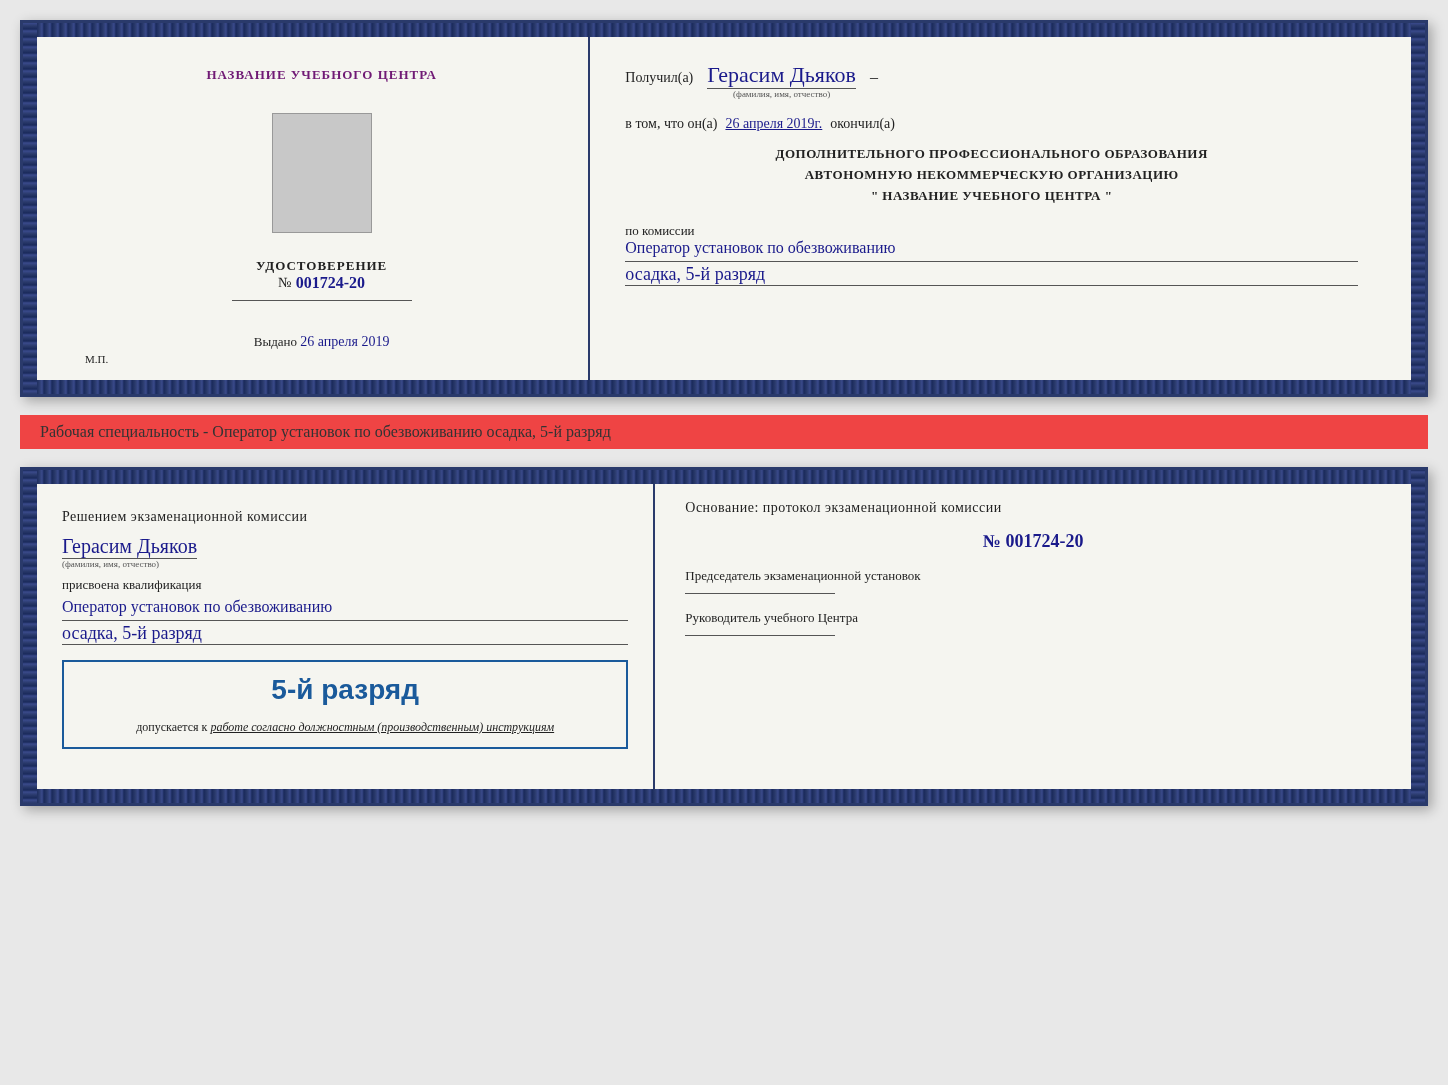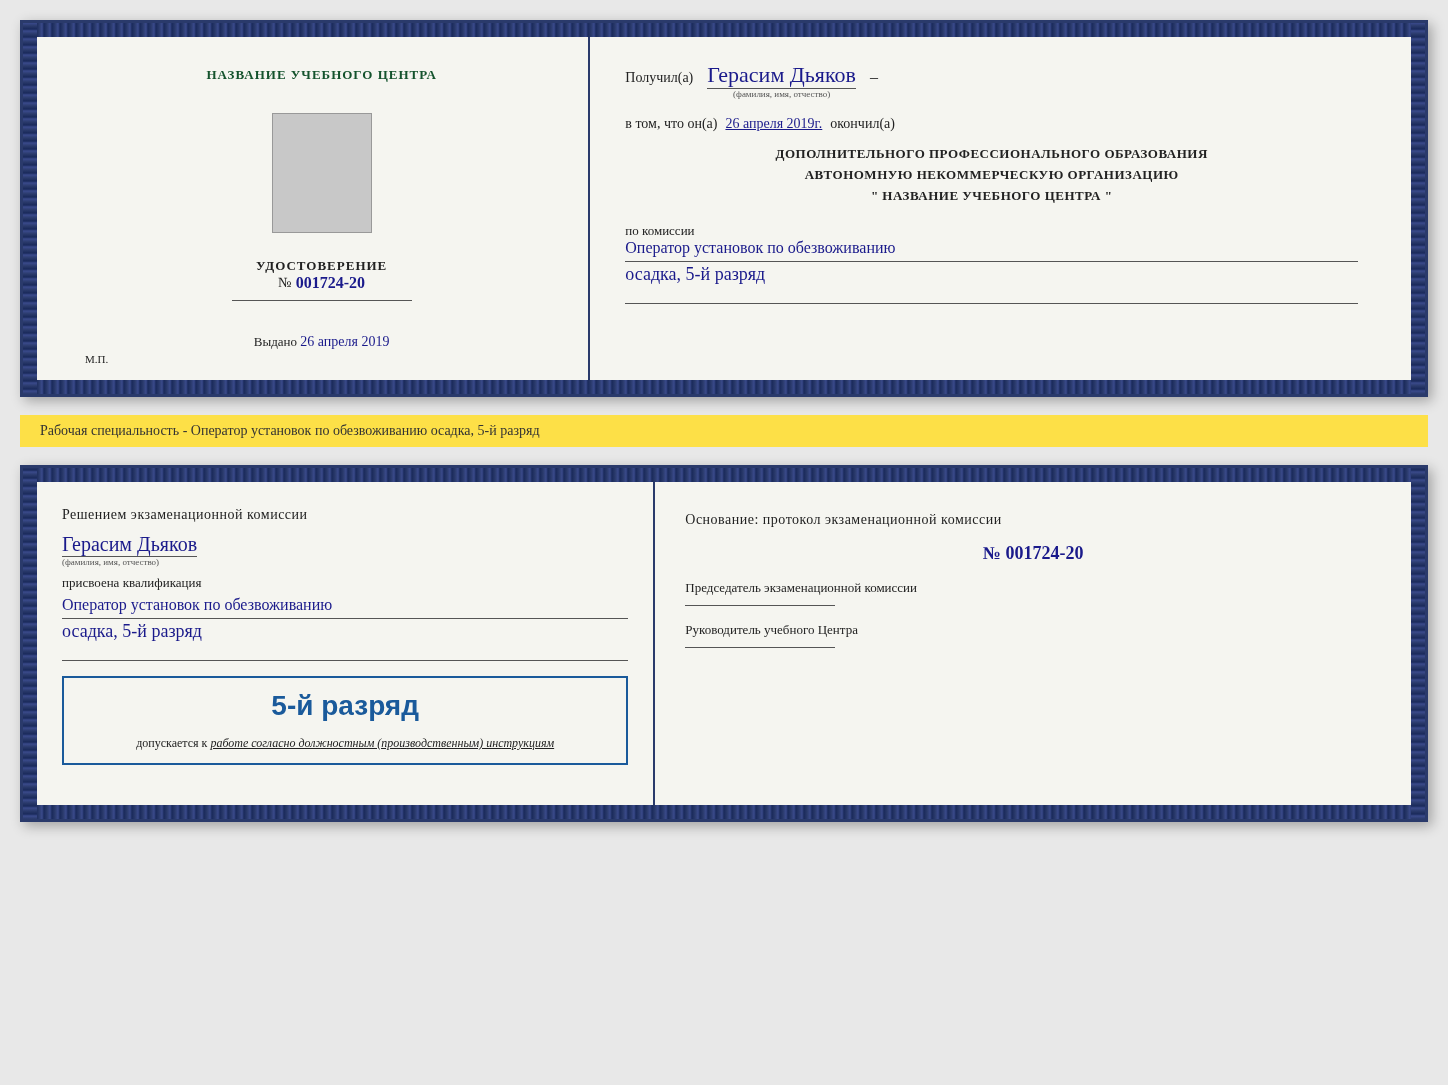--- a/index.html
+++ b/index.html
@@ -85,21 +85,21 @@
       padding: 0 14px;
     }
 
     
     .left-panel-title {
       font-size: 13px;
       letter-spacing: 1px;
       text-align: right;
       font-weight: bold;
       text-transform: uppercase;
-      color: #14532d;
+      color: #701a75;
       margin-bottom: 20px;
     }
 
     .photo-placeholder {
       width: 100px;
       height: 120px;
       background: #c8c8c8;
       border: 1px solid #999;
       margin: 10px auto;
     }
@@ -200,43 +200,42 @@
       display: block;
       padding-bottom: 4px;
     }
 
     .profession-rank {
       font-family: 'Segoe Script', 'Brush Script MT', cursive;
       font-size: 18px;
       color: #1a1a8b;
       border-bottom: 1px solid #555;
       display: block;
-      padding-bottom: 18px;
+      padding-bottom: 0;
       margin-top: 2px;
     }
 
     
     .middle-separator {
-      background: #fde047;
+      background: #ef4444;
       padding: 8px 20px;
-      font-size: 14px;
+      font-size: 16px;
       color: #333;
     }
 
     
     .bottom-left {
       width: 45%;
       padding: 25px 25px;
       border-right: 2px solid #2a3a6b;
     }
 
     .bottom-right {
       width: 55%;
-      padding: 10px 30px;
-      margin-top: 20px;
+      padding: 16px 30px;
     }
 
     .decision-text {
       font-size: 14px;
       color: #222;
       letter-spacing: 0.5px;
       margin-bottom: 10px;
     }
 
     .stamp-box {
@@ -413,21 +412,21 @@
       <div class="bottom-right">
         <div class="reason-text">Основание: протокол экзаменационной комиссии</div>
 
         <div class="protocol-number">
           <span>№</span>
           <span>001724-20</span>
         </div>
 
 
         <div class="official-section">
-          <div class="official-label">Председатель экзаменационной комиссии</div>
+          <div class="official-label">Председатель экзаменационной установок</div>
           <div class="official-line"></div>
 
           <div class="official-label">Руководитель учебного Центра</div>
           <div class="official-line"></div>
         </div>
 
       </div>
 
     </div>
     <div class="bottom-border"></div>

